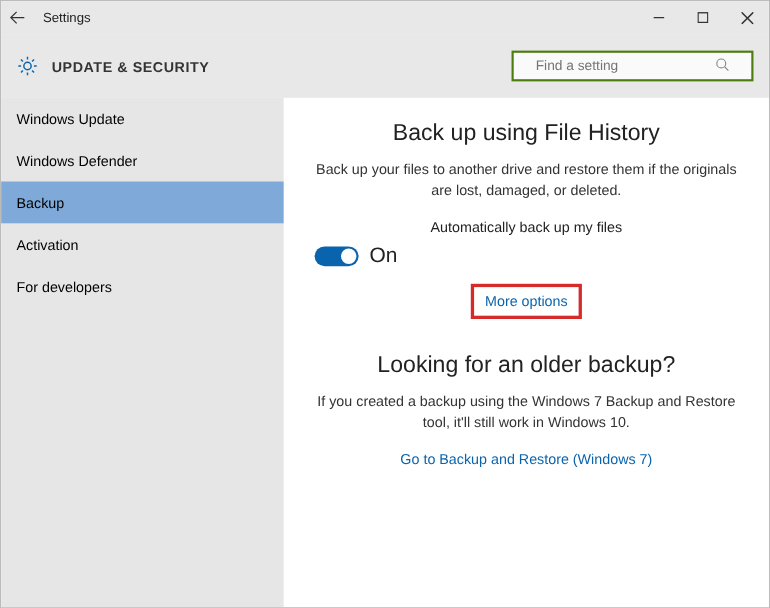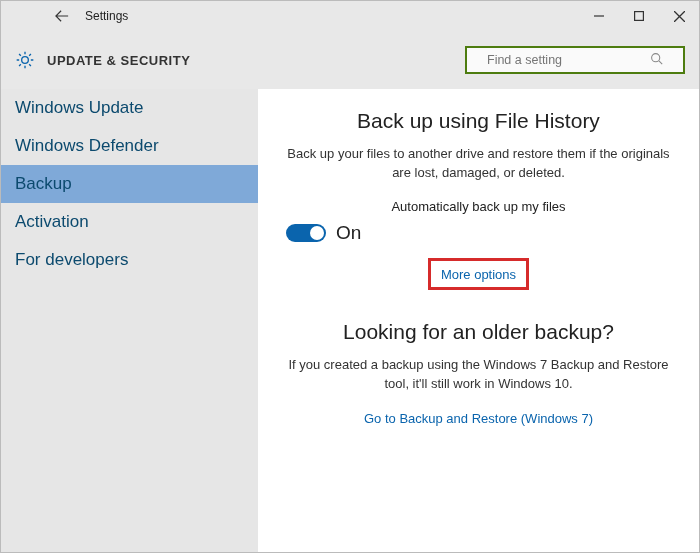--- a/index.html
+++ b/index.html
@@ -1,29 +1,29 @@
 <!DOCTYPE html>
 <html><head>
 <meta charset="utf-8">
 <style>
 * { box-sizing: border-box; margin: 0; padding: 0; }
 body { font-family: "Segoe UI", Arial, sans-serif; background: #fff; width: 700px; height: 553px; overflow: hidden; border: 1px solid #bbb; }
-.titlebar { height: 30px; display: flex; align-items: center; background: #e8e8e8; padding-left: 46px; }
+.titlebar { height: 30px; display: flex; align-items: center; background: #e8e8e8; }
 .tb-back { width: 30px; height: 30px; display: flex; align-items: center; justify-content: center; font-size: 16px; color: #333; cursor: pointer; }
 .tb-title { margin-left: 8px; font-size: 12px; color: #222; flex: 1; }
 .tb-btn { width: 40px; height: 30px; display: flex; align-items: center; justify-content: center; font-size: 13px; color: #333; cursor: pointer; }
 .header { height: 58px; background: #e8e8e8; display: flex; align-items: center; padding: 0 14px; }
 .gear { width: 20px; height: 20px; margin-right: 12px; }
 .header-title { font-size: 13px; font-weight: 600; letter-spacing: 0.5px; color: #333; flex: 1; }
 .search { width: 220px; height: 28px; border: 2px solid #4d7c0f; background: #fafafa; display: flex; align-items: center; padding: 0 20px; }
 .search input { flex: 1; border: none; outline: none; background: transparent; font-size: 12.5px; color: #555; }
 .search-icon { font-size: 13px; color: #888; }
 .main { display: flex; height: calc(100% - 88px); }
 .sidebar { width: 257px; background: #e6e6e6; }
-.sidebar-item { height: 38px; display: flex; align-items: center; padding-left: 14px; font-size: 17px; color: #0c4a6e; cursor: pointer; }
+.sidebar-item { height: 38px; display: flex; align-items: center; padding-left: 14px; font-size: 13px; color: #000000; cursor: pointer; }
 .sidebar-item.active { background: #7fa9d8; }
 .content { flex: 1; background: #fff; padding: 20px 28px; overflow-y: auto; text-align: center; }
 h2 { font-size: 21px; font-weight: 400; color: #222; margin-bottom: 12px; }
 .desc { font-size: 13px; color: #333; line-height: 1.45; margin-bottom: 16px; }
 .label { font-size: 13px; color: #222; margin-bottom: 8px; }
 .toggle-row { display: flex; align-items: center; margin-bottom: 14px; }
 .toggle { width: 40px; height: 18px; border-radius: 9px; background: #0a64ad; position: relative; cursor: pointer; margin-right: 10px; }
 .toggle-knob { position: absolute; right: 2px; top: 2px; width: 14px; height: 14px; border-radius: 50%; background: #fff; }
 .toggle-text { font-size: 19px; color: #222; }
 .link { font-size: 13px; color: #0a64ad; cursor: pointer; }

